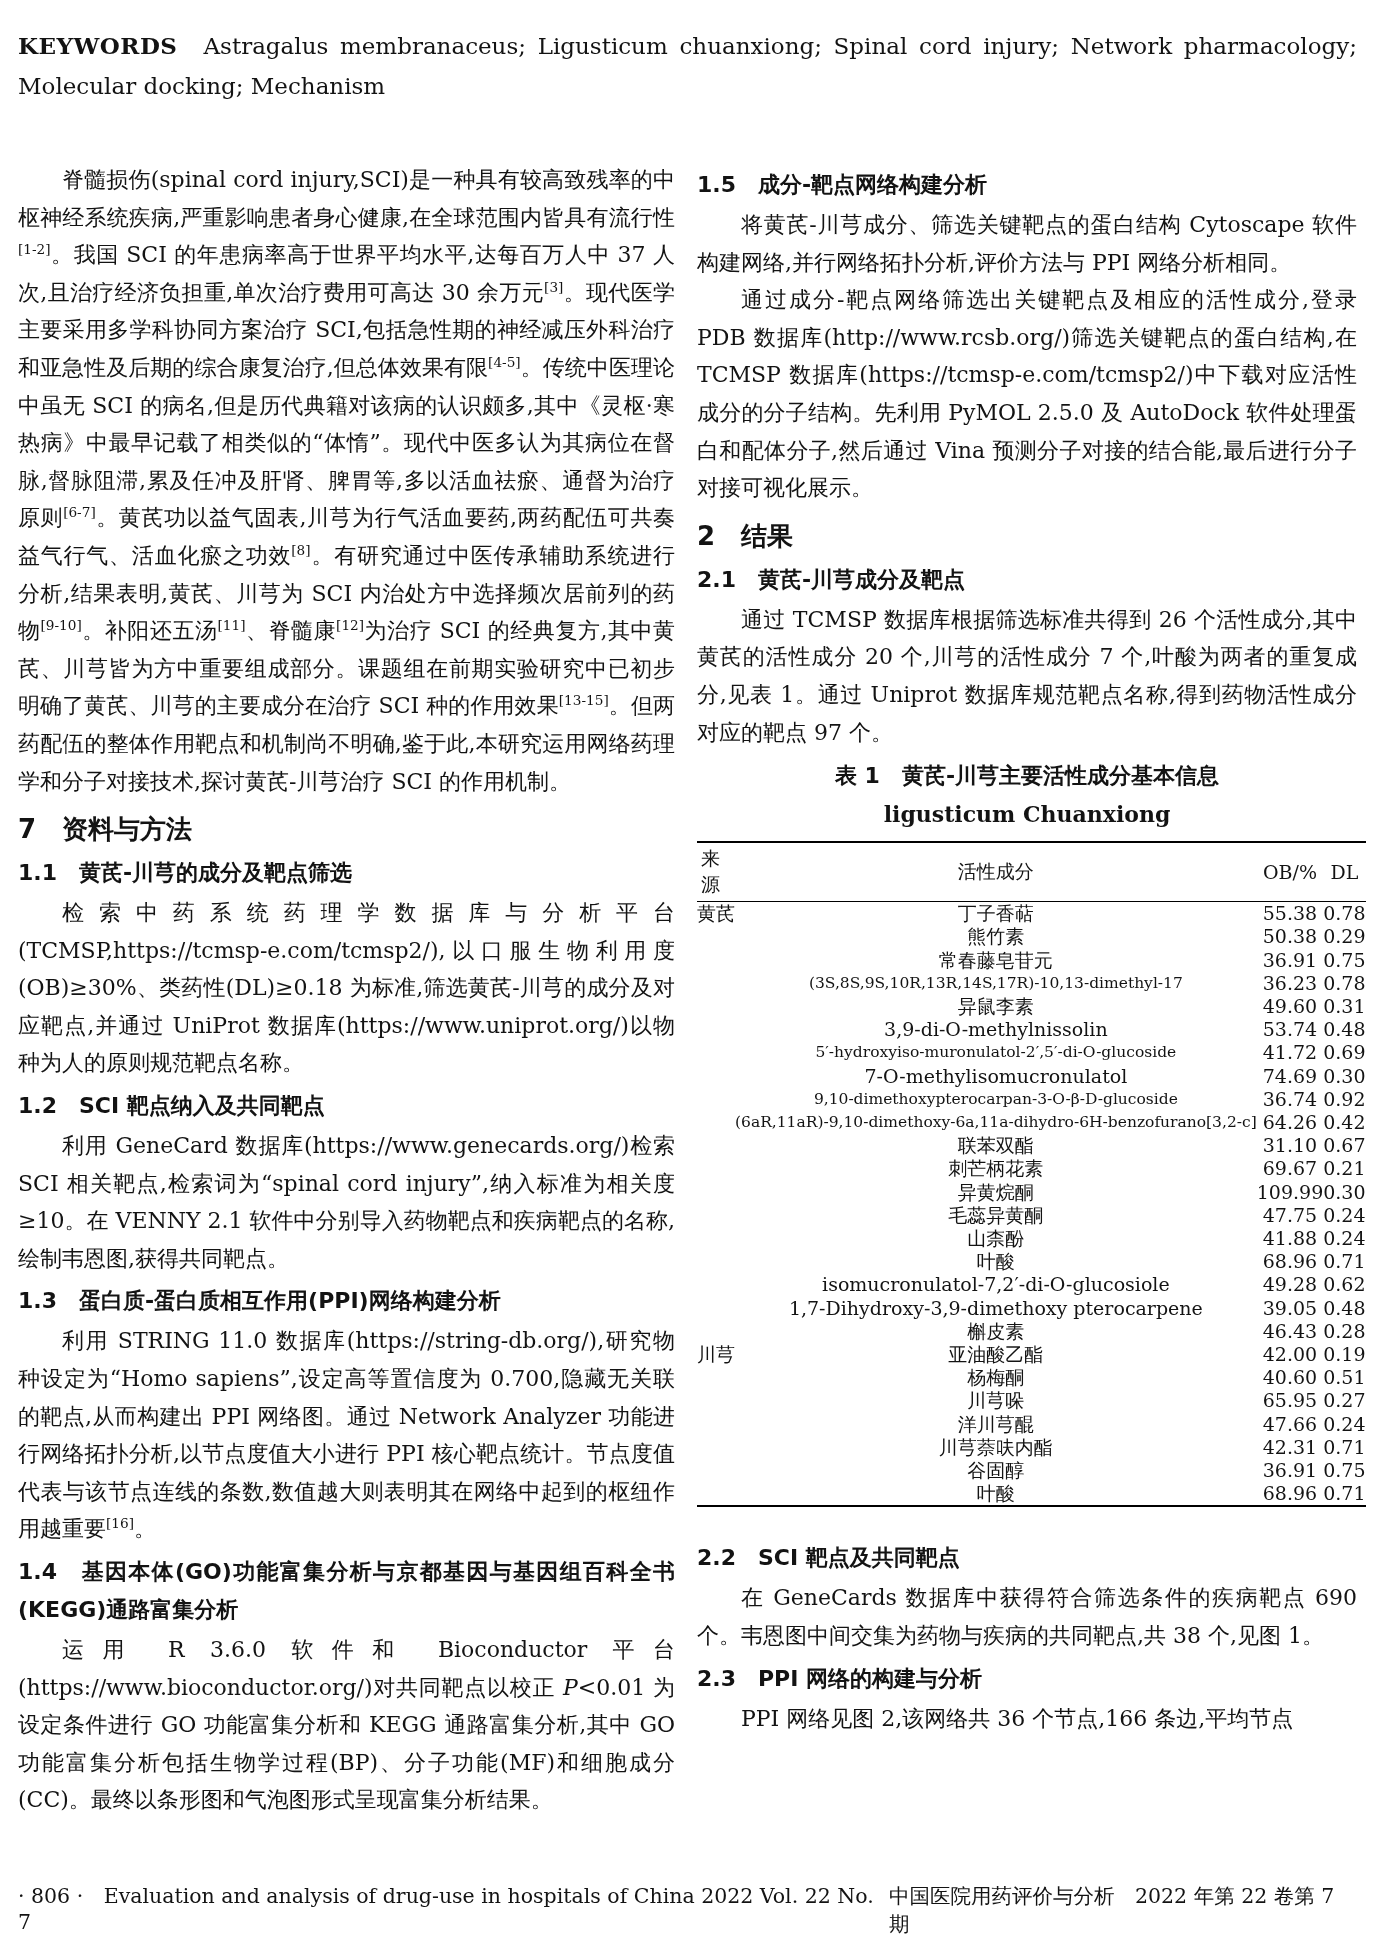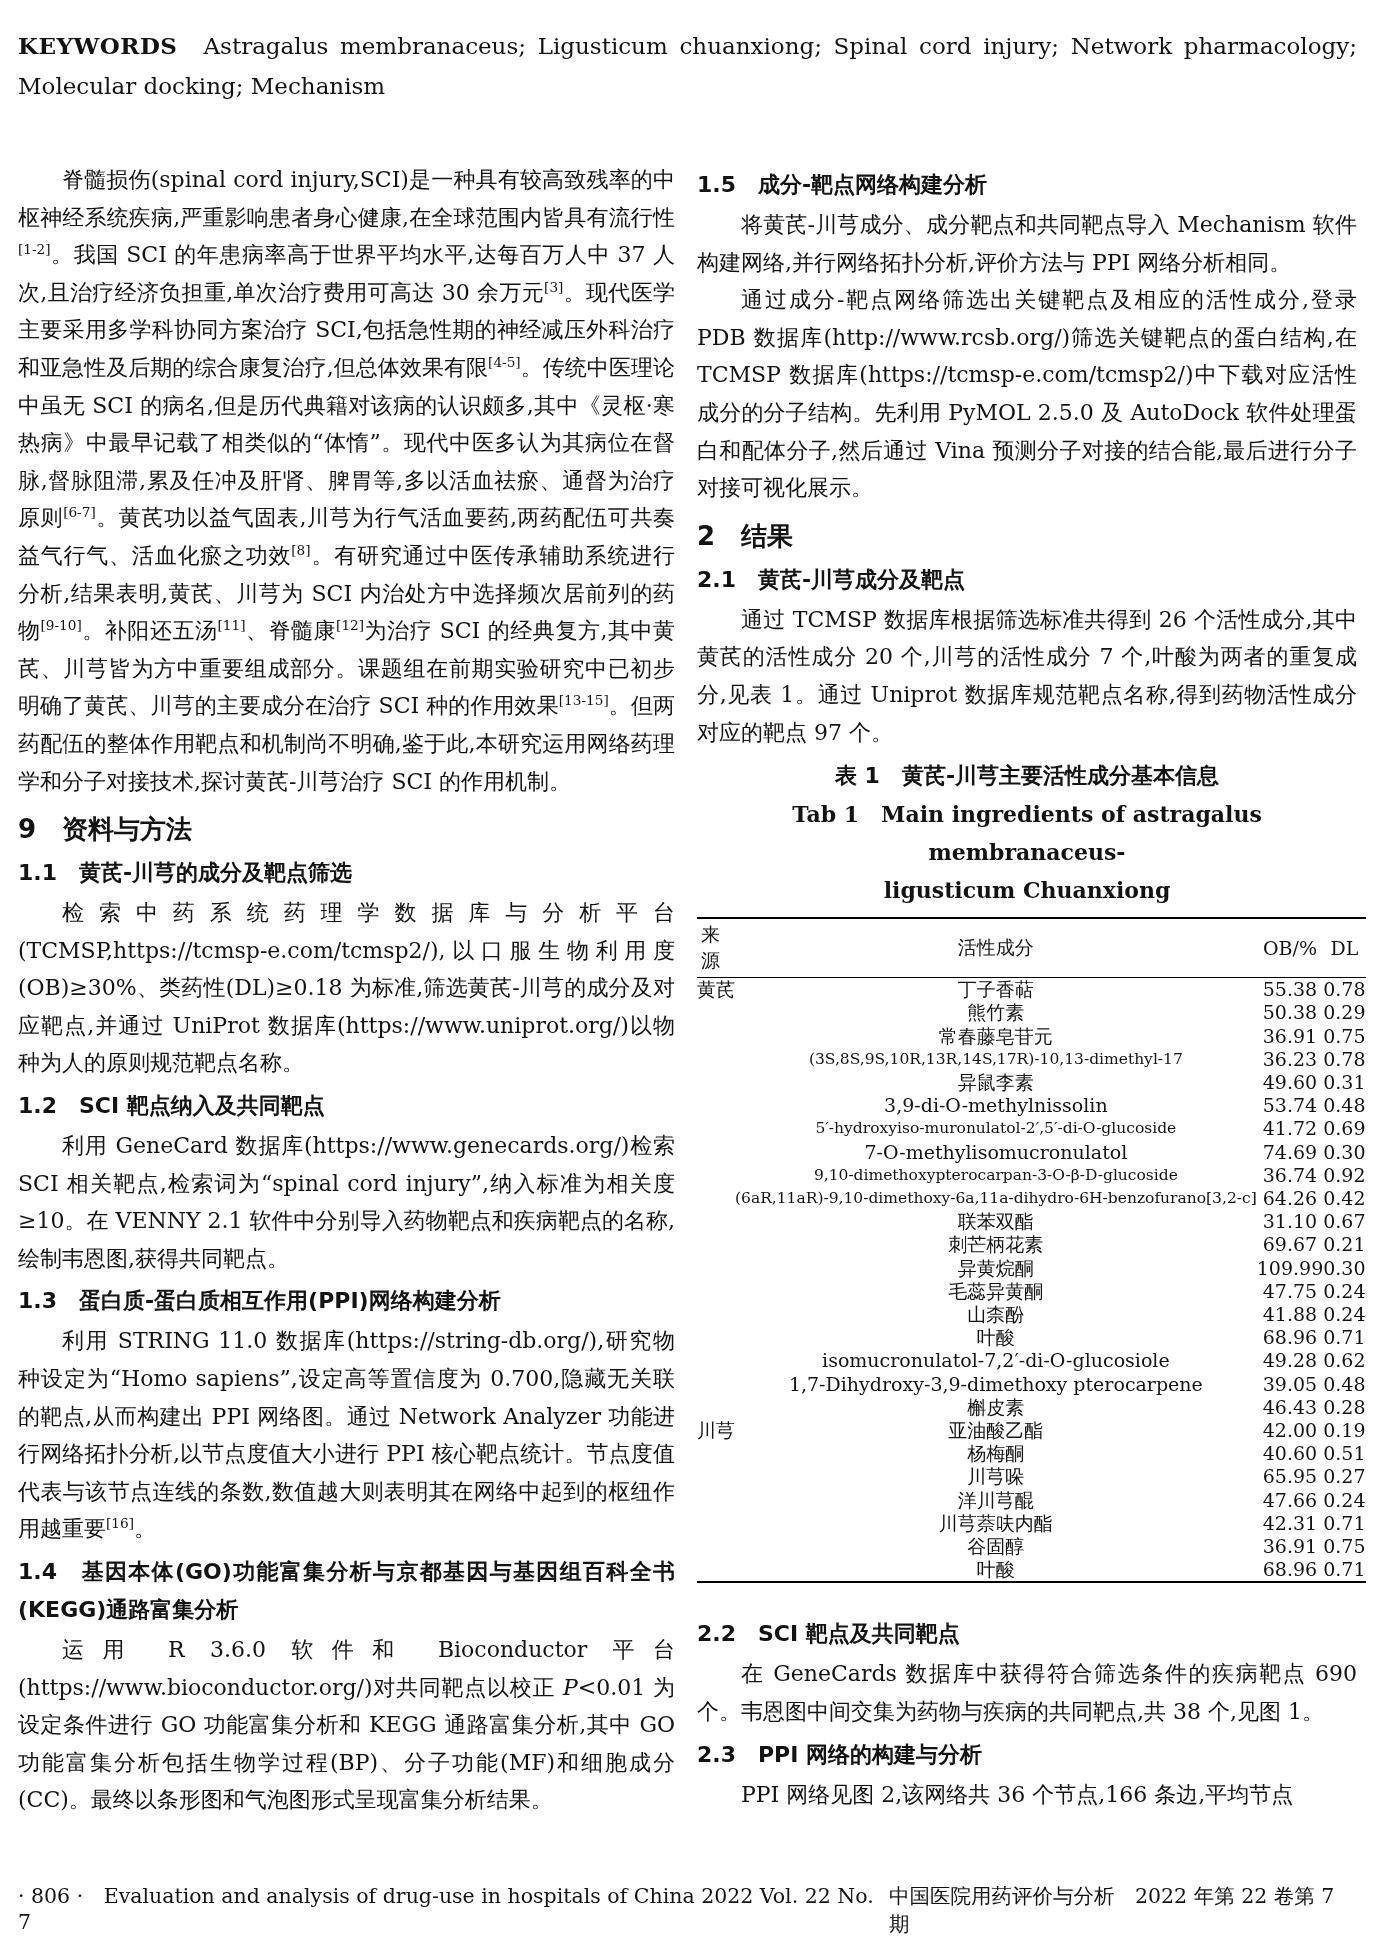--- a/index.html
+++ b/index.html
@@ -39,42 +39,41 @@
 <div class="page">
 
   <div class="keywords">
     <span class="kw-label">KEYWORDS</span><span>Astragalus membranaceus; Ligusticum chuanxiong; Spinal cord injury; Network pharmacology; Molecular docking; Mechanism</span>
   </div>
 
   <div class="columns">
 
     <div class="col">
       <p class="body">脊髓损伤(spinal cord injury,SCI)是一种具有较高致残率的中枢神经系统疾病,严重影响患者身心健康,在全球范围内皆具有流行性<sup>[1-2]</sup>。我国 SCI 的年患病率高于世界平均水平,达每百万人中 37 人次,且治疗经济负担重,单次治疗费用可高达 30 余万元<sup>[3]</sup>。现代医学主要采用多学科协同方案治疗 SCI,包括急性期的神经减压外科治疗和亚急性及后期的综合康复治疗,但总体效果有限<sup>[4-5]</sup>。传统中医理论中虽无 SCI 的病名,但是历代典籍对该病的认识颇多,其中《灵枢·寒热病》中最早记载了相类似的“体惰”。现代中医多认为其病位在督脉,督脉阻滞,累及任冲及肝肾、脾胃等,多以活血祛瘀、通督为治疗原则<sup>[6-7]</sup>。黄芪功以益气固表,川芎为行气活血要药,两药配伍可共奏益气行气、活血化瘀之功效<sup>[8]</sup>。有研究通过中医传承辅助系统进行分析,结果表明,黄芪、川芎为 SCI 内治处方中选择频次居前列的药物<sup>[9-10]</sup>。补阳还五汤<sup>[11]</sup>、脊髓康<sup>[12]</sup>为治疗 SCI 的经典复方,其中黄芪、川芎皆为方中重要组成部分。课题组在前期实验研究中已初步明确了黄芪、川芎的主要成分在治疗 SCI 种的作用效果<sup>[13-15]</sup>。但两药配伍的整体作用靶点和机制尚不明确,鉴于此,本研究运用网络药理学和分子对接技术,探讨黄芪-川芎治疗 SCI 的作用机制。</p>
-      <h2 class="sec">9　资料与方法</h2>
+      <h2 class="sec">7　资料与方法</h2>
       <h3 class="sub">1.1　黄芪-川芎的成分及靶点筛选</h3>
       <p class="body">检索中药系统药理学数据库与分析平台(TCMSP,https://tcmsp-e.com/tcmsp2/),以口服生物利用度(OB)≥30%、类药性(DL)≥0.18 为标准,筛选黄芪-川芎的成分及对应靶点,并通过 UniProt 数据库(https://www.uniprot.org/)以物种为人的原则规范靶点名称。</p>
       <h3 class="sub">1.2　SCI 靶点纳入及共同靶点</h3>
       <p class="body">利用 GeneCard 数据库(https://www.genecards.org/)检索 SCI 相关靶点,检索词为“spinal cord injury”,纳入标准为相关度≥10。在 VENNY 2.1 软件中分别导入药物靶点和疾病靶点的名称,绘制韦恩图,获得共同靶点。</p>
       <h3 class="sub">1.3　蛋白质-蛋白质相互作用(PPI)网络构建分析</h3>
       <p class="body">利用 STRING 11.0 数据库(https://string-db.org/),研究物种设定为“Homo sapiens”,设定高等置信度为 0.700,隐藏无关联的靶点,从而构建出 PPI 网络图。通过 Network Analyzer 功能进行网络拓扑分析,以节点度值大小进行 PPI 核心靶点统计。节点度值代表与该节点连线的条数,数值越大则表明其在网络中起到的枢纽作用越重要<sup>[16]</sup>。</p>
       <h3 class="sub">1.4　基因本体(GO)功能富集分析与京都基因与基因组百科全书(KEGG)通路富集分析</h3>
       <p class="body">运用 R 3.6.0 软件和 Bioconductor 平台(https://www.bioconductor.org/)对共同靶点以校正 <i>P</i>&lt;0.01 为设定条件进行 GO 功能富集分析和 KEGG 通路富集分析,其中 GO 功能富集分析包括生物学过程(BP)、分子功能(MF)和细胞成分(CC)。最终以条形图和气泡图形式呈现富集分析结果。</p>
     </div>
 
     <div class="col">
       <h3 class="sub">1.5　成分-靶点网络构建分析</h3>
-      <p class="body">将黄芪-川芎成分、成分靶点和共同靶点导入 Mechanism 软件构建网络,并行网络拓扑分析,评价方法与 PPI 网络分析相同。</p>
+      <p class="body">将黄芪-川芎成分、筛选关键靶点的蛋白结构 Cytoscape 软件构建网络,并行网络拓扑分析,评价方法与 PPI 网络分析相同。</p>
       <p class="body">通过成分-靶点网络筛选出关键靶点及相应的活性成分,登录 PDB 数据库(http://www.rcsb.org/)筛选关键靶点的蛋白结构,在 TCMSP 数据库(https://tcmsp-e.com/tcmsp2/)中下载对应活性成分的分子结构。先利用 PyMOL 2.5.0 及 AutoDock 软件处理蛋白和配体分子,然后通过 Vina 预测分子对接的结合能,最后进行分子对接可视化展示。</p>
       <h2 class="sec">2　结果</h2>
       <h3 class="sub">2.1　黄芪-川芎成分及靶点</h3>
       <p class="body">通过 TCMSP 数据库根据筛选标准共得到 26 个活性成分,其中黄芪的活性成分 20 个,川芎的活性成分 7 个,叶酸为两者的重复成分,见表 1。通过 Uniprot 数据库规范靶点名称,得到药物活性成分对应的靶点 97 个。</p>
 
       <div class="table-block">
         <div class="cap-zh">表 1　黄芪-川芎主要活性成分基本信息</div>
-        <div class="cap-en">Tab 1　Main ingredients of astragalus membranaceus-</div>
         <div class="cap-en">ligusticum Chuanxiong</div>
         <table class="tbl">
           <thead>
             <tr>
               <th>来源</th>
               <th>活性成分</th>
               <th>OB/%</th>
               <th>DL</th>
             </tr>
           </thead>

